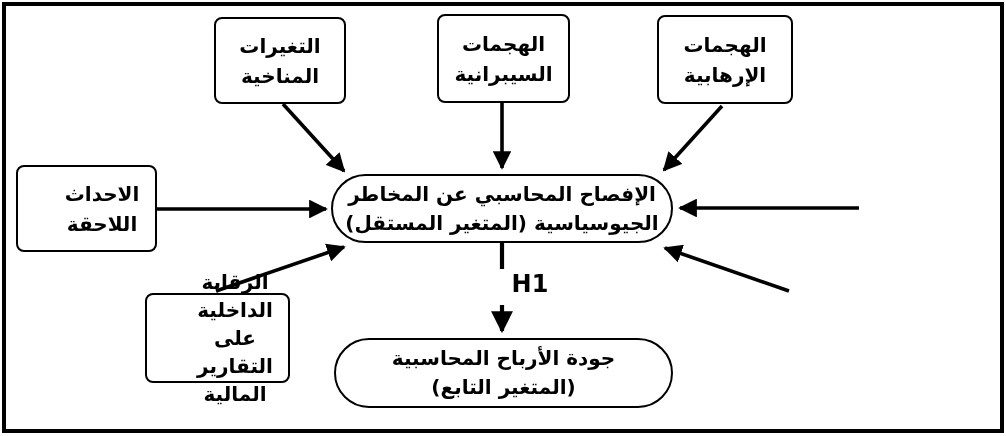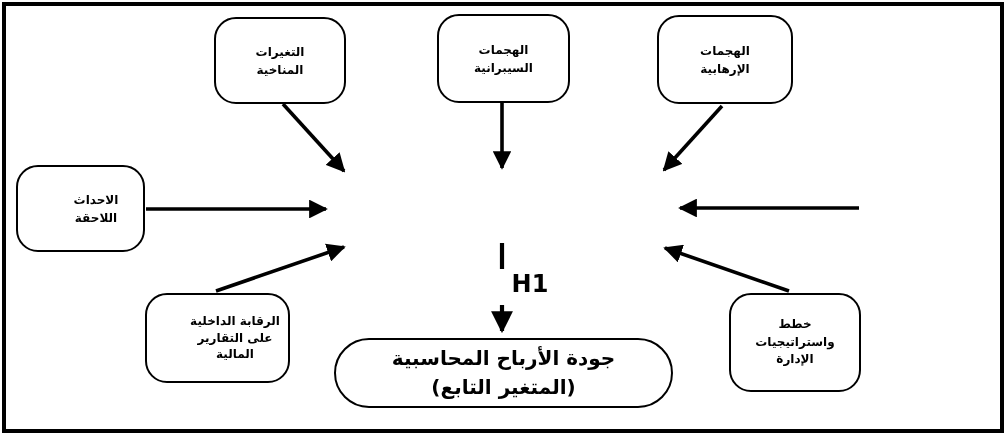--- a/index.html
+++ b/index.html
@@ -24,23 +24,23 @@
   }
   .node {
     position: absolute;
     box-sizing: border-box;
     display: flex;
     align-items: center;
     justify-content: center;
     text-align: center;
     background: #ffffff;
     border: 2px solid #000;
-    border-radius: 22px;
+    border-radius: 8px;
     font-weight: bold;
-    font-size: 12px;
+    font-size: 20px;
     line-height: 1.5;
     white-space: pre-line;
     direction: rtl;
   }
   .node.pill {
     border-width: 2.5px;
     border-radius: 35px;
     font-size: 20px;
     line-height: 1.45;
   }
@@ -87,38 +87,37 @@
   <div class="node" style="left:437px; top:14px; width:133px; height:89px;">
     <span>الهجمات
 السيبرانية</span>
   </div>
 
   <div class="node" style="left:657px; top:15px; width:136px; height:89px;">
     <span>الهجمات
 الإرهابية</span>
   </div>
 
-  <div class="node" style="left:16px; top:165px; width:129px; height:87px;padding-left:31px;">
+  <div class="node" style="left:16px; top:165px; width:141px; height:87px;padding-left:31px;">
     <span>الاحداث
 اللاحقة</span>
   </div>
 
 
   <div class="node" style="left:145px; top:293px; width:145px; height:90px; line-height:1.4;padding-left:35px;">
     <span>الرقابة الداخلية
 على التقارير
 المالية</span>
   </div>
 
-  <div class="node" style="left:729px; top:293px; width:132px; height:99px; line-height:1.45;">
-    <span>خطط
-واستراتيجيات
-الإدارة</span>
+
+  <div class="node pill" style="left:331px; top:174px; width:342px; height:69px;">
+    <span>الإفصاح المحاسبي عن المخاطر
+الجيوسياسية (المتغير المستقل)</span>
   </div>
-
 
   <div class="node pill" style="left:334px; top:338px; width:339px; height:70px;align-items:center;">
     <span>جودة الأرباح المحاسبية
 (المتغير التابع)</span>
   </div>
 
   <div class="edge-label">H1</div>
 
 </div>
 

